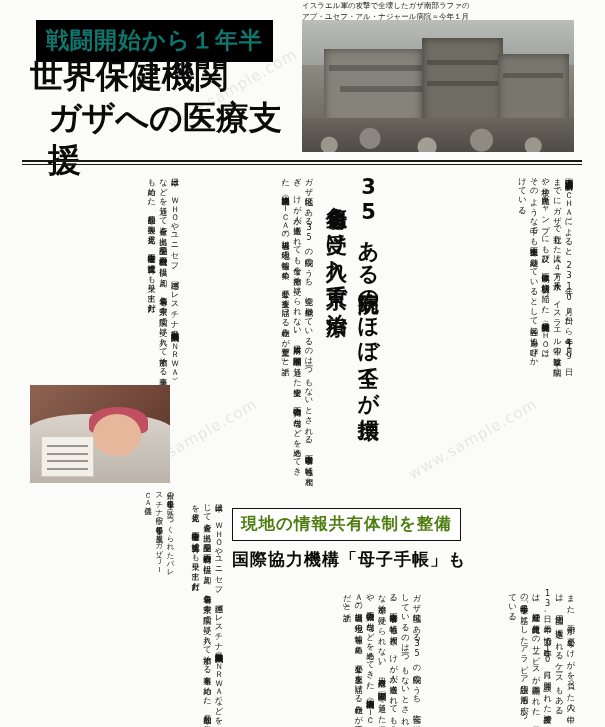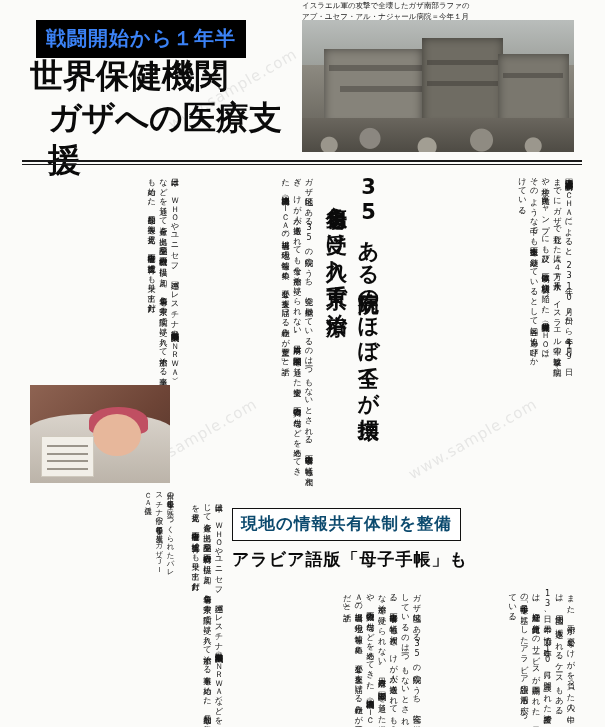--- a/index.html
+++ b/index.html
@@ -18,24 +18,24 @@
     overflow: hidden;
     background: #fbfbf9;
   }
 
   
   .kicker {
     position: absolute;
     left: 36px;
     top: 20px;
     background: #000;
-    color: #3b82f6;
-    font-family: "DejaVu Sans", sans-serif;
-    font-weight: bold;
-    font-size: 20px;
+    color: #0f766e;
+    font-family: "DejaVu Sans", sans-serif;
+    font-weight: bold;
+    font-size: 23px;
     letter-spacing: 1px;
     padding: 5px 10px 6px 10px;
     white-space: nowrap;
   }
   .headline {
     position: absolute;
     left: 30px;
     top: 55px;
     width: 270px;
     font-family: "DejaVu Sans", sans-serif;
@@ -217,21 +217,21 @@
 
   
   .subhead-box {
     position: absolute;
     border: 1px solid #111;
     background: #fff;
     font-family: "DejaVu Sans", sans-serif;
     font-weight: bold;
     font-size: 16.5px;
     letter-spacing: 1px;
-    color: #0c4a6e;
+    color: #4d7c0f;
     padding: 4px 8px 5px 8px;
     white-space: nowrap;
   }
   .subhead-plain {
     position: absolute;
     font-family: "DejaVu Sans", sans-serif;
     font-weight: bold;
     font-size: 17px;
     letter-spacing: 1px;
     color: #0b0b0b;
@@ -292,21 +292,21 @@
     <div class="card">
       <div class="ln" style="top:20%"></div>
       <div class="ln" style="top:40%"></div>
       <div class="ln" style="top:60%"></div>
       <div class="ln" style="top:80%"></div>
     </div>
   </div>
   <div class="photo-cap2">日本の母子手帳を基につくられたパレスチナ版の母子手帳と新生児＝ガザ（ＪＩＣＡ提供）</div>
 
   <div class="subhead-box" style="left:232px; top:508px;">現地の情報共有体制を整備</div>
-  <div class="subhead-plain" style="left:232px; top:548px;">アラビア語版「母子手帳」も</div>
+  <div class="subhead-plain" style="left:232px; top:548px;">国際協力機構「母子手帳」も</div>
 
   <div class="vcol" style="left:430px; top:588px; width:146px; height:132px;">また、手術が必要なけがを負った人の中には、周辺国へ搬送されるケースもある。13日、日本の協力で昨年10月に開設された診療所では、妊産婦や新生児向けのサービスが再開された。日本の「母子手帳」を基にしたアラビア語版の活用も広がっている。</div>
 
   <div class="vcol" style="left:232px; top:588px; width:190px; height:132px;">ガザ地区にある35の病院のうち、完全に機能しているのは一つもないとされる。医療従事者の犠牲も相次ぎ、けが人が搬送されても十分な治療を受けられない。日本政府は国際機関を通じた支援や、医療物資の供与などを進めてきた。国際協力機構（ＪＩＣＡ）の担当者は「現地の情報を集め、必要な支援を届ける仕組みが重要だ」と話す。</div>
 
   <div class="vcol" style="left:28px; top:498px; width:196px; height:222px;">日本は、ＷＨＯやユニセフ、国連パレスチナ難民救済事業機関（ＵＮＲＷＡ）などを通じて資金を拠出。医薬品や医療機材の提供に加え、負傷者を東京の病院で受け入れて治療する事業も始めた。長期的な復興を見据え、医療従事者の育成支援にも乗り出す方針だ。</div>
 
 </div>
 
 </body></html>

